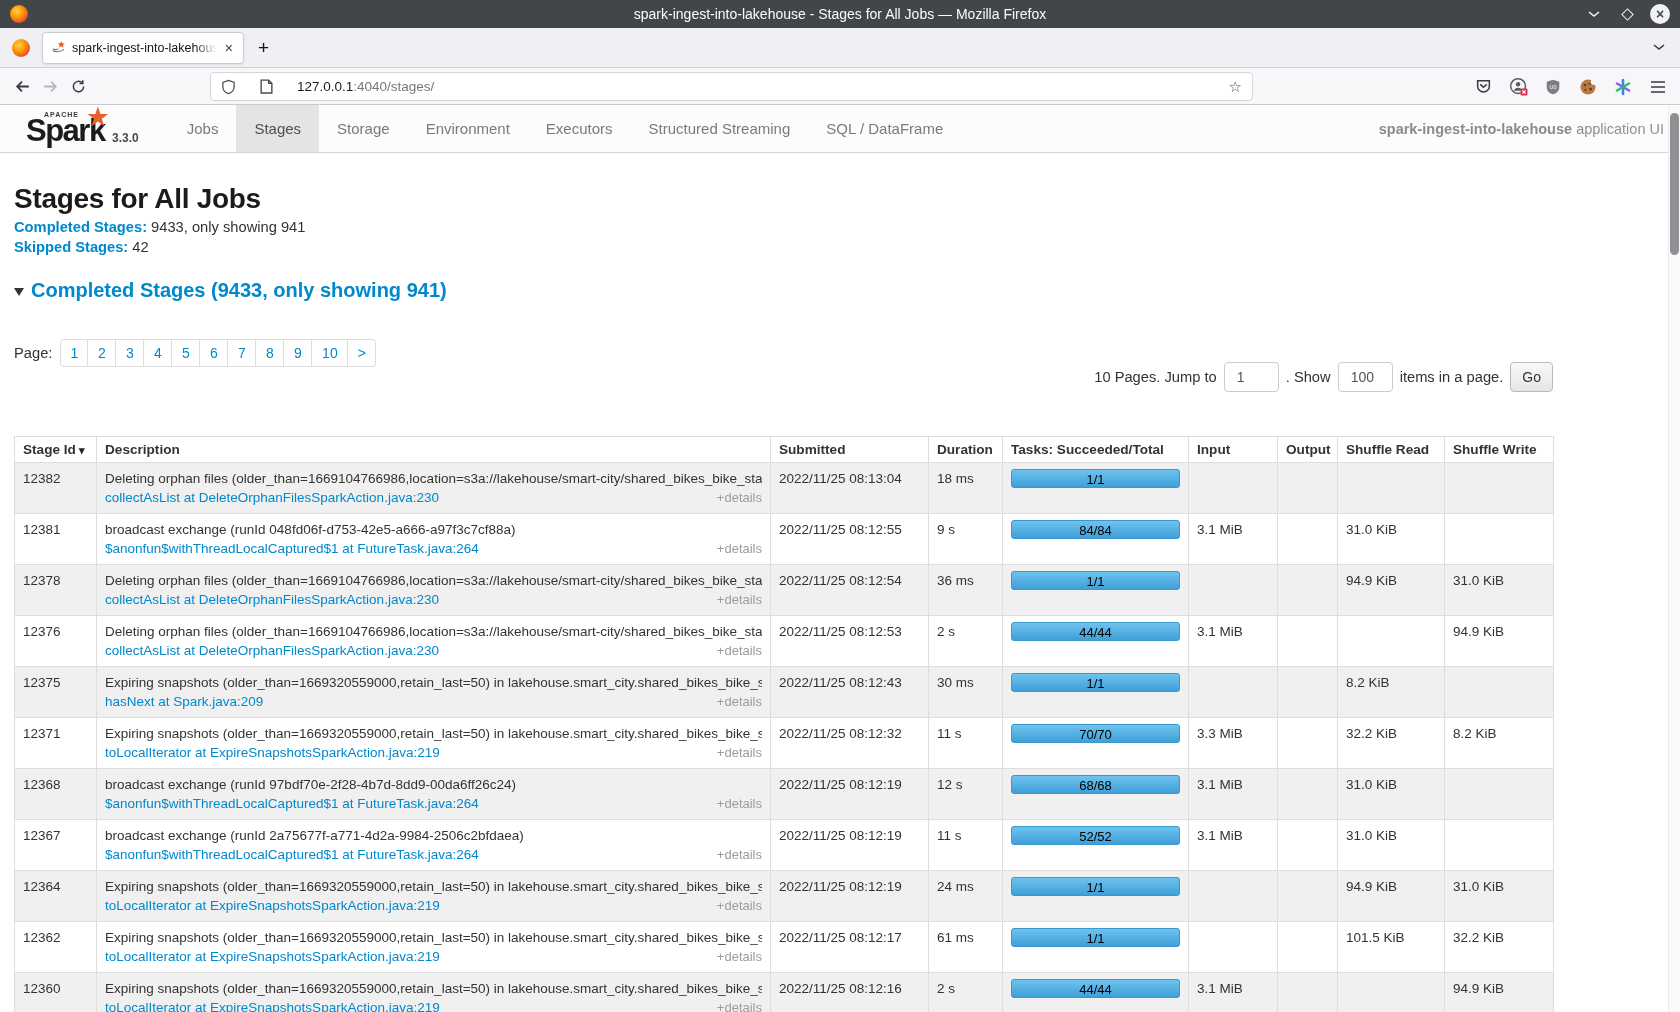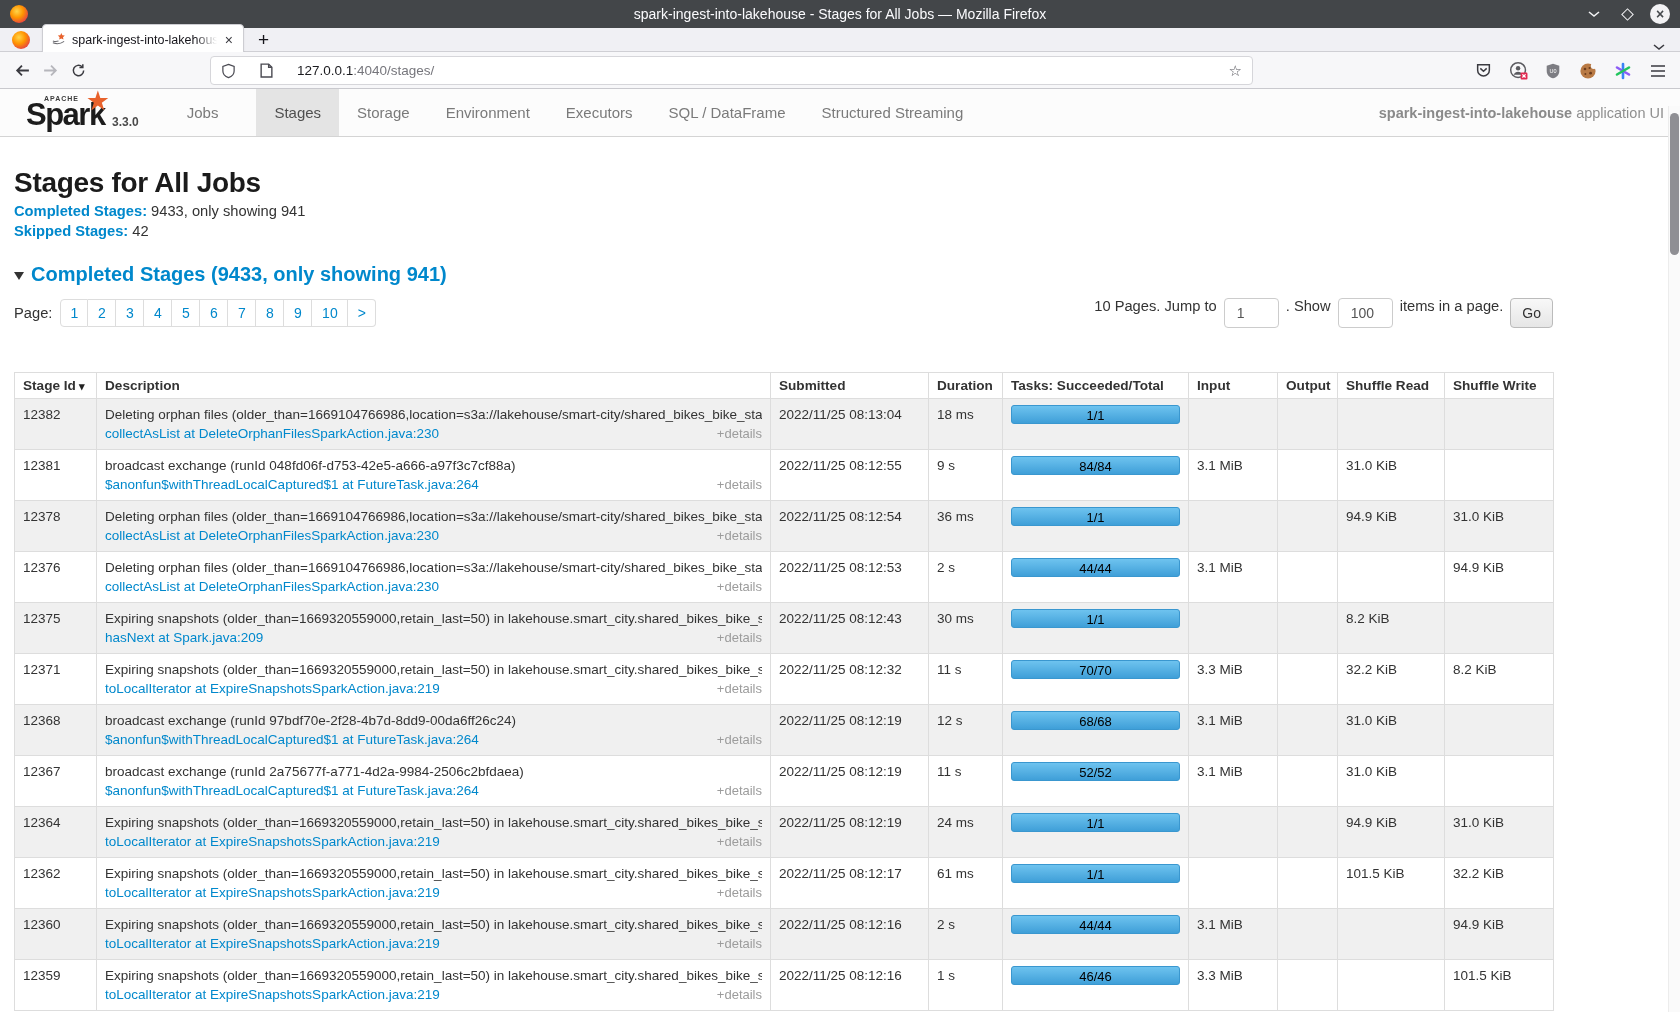--- a/index.html
+++ b/index.html
@@ -11,21 +11,21 @@
   .ff-logo { width:18px; height:18px; border-radius:50%; margin-left:10px;
              background:radial-gradient(circle at 38% 35%, #ffd54a 0%, #ff9500 40%, #e8483e 75%, #c93a3a 100%); }
   .win-title { position:absolute; left:0; right:0; text-align:center; color:#fbfbfe; font-size:14px; }
   .win-controls { margin-left:auto; display:flex; align-items:center; gap:13px; padding-right:10px; z-index:2; }
   .win-controls .wc { width:20px; height:20px; display:flex; align-items:center; justify-content:center; color:#f2f2f4; cursor:default; }
   .diamond { width:9px; height:9px; border:1.5px solid #f2f2f4; transform:rotate(45deg); display:block; }
   .close-circle { width:20px; height:20px; border-radius:50%; background:#f2f2f4; color:#44484c; font-size:14px; font-weight:bold;
                   display:flex; align-items:center; justify-content:center; line-height:1; }
 
   
-  .tabbar { height:24px; background:#f0f0f4; display:flex; align-items:center; border-bottom:1px solid #cfcfd4; position:relative; }
+  .tabbar { height:40px; background:#f0f0f4; display:flex; align-items:center; border-bottom:1px solid #cfcfd4; position:relative; }
   .ffview { width:18px; height:18px; border-radius:50%; margin:0 12px 0 12px;
             background:radial-gradient(circle at 38% 35%, #ffd54a 0%, #ff9500 40%, #e8483e 75%, #c93a3a 100%); }
   .tab { width:202px; height:32px; background:#fff; border:1px solid #cdcdd2; border-radius:4px; box-shadow:0 1px 2px rgba(0,0,0,.08);
          display:flex; align-items:center; padding:0 8px; gap:6px; }
   .tab-title { font-size:12.5px; color:#15141a; white-space:nowrap; overflow:hidden; flex:1;
                -webkit-mask-image:linear-gradient(90deg,#000 85%,transparent); mask-image:linear-gradient(90deg,#000 85%,transparent); }
   .tab-close { font-size:14px; color:#3a3a40; padding:0 2px; }
   .newtab { font-size:19px; color:#15141a; margin-left:14px; font-weight:400; }
   .tabs-chevron { position:absolute; right:14px; top:12px; color:#3a3a40; }
 
@@ -44,21 +44,21 @@
 
   
   .sparknav { height:48px; background:#fcfcfc; border-bottom:1px solid #d4d4d4; display:flex; align-items:stretch; }
   .spark-logo { position:relative; width:88px; margin-left:14px; }
   .spark-word { position:absolute; left:12px; top:8px; font-size:31px; font-weight:bold; letter-spacing:-1.5px; color:#1c1c1c; }
   .apache { position:absolute; left:30px; top:6px; font-size:7px; letter-spacing:1px; color:#3a3a3a; font-weight:bold; }
   .logo-star { position:absolute; right:-8px; top:-4px; font-size:27px; color:#e8622c; }
   .spark-version { align-self:flex-end; font-size:12px; color:#4a4a4a; margin:0 0 7px 10px; font-weight:bold; }
   .nav-items { display:flex; list-style:none; margin-left:30px; }
   .nav-items li { display:flex; align-items:center; padding:0 18px; font-size:15px; color:#7a7a7a; cursor:pointer; }
-  .nav-items li.active { background:#e4e4e4; color:#4f4f4f;margin-left:20px; }
+  .nav-items li.active { background:#e4e4e4; color:#4f4f4f; }
   .app-ui { margin-left:auto; margin-right:16px; align-self:center; font-size:14.5px; color:#8f8f8f; }
   .app-ui b { color:#8a8a8a; }
 
   
   .content { padding:0 0 0 14px; }
   h1.page-title { margin-top:30px; font-size:28px; font-weight:bold; color:#1b1b1b; letter-spacing:-.3px; }
   .summary { margin-top:2px; }
   .summary-line { font-size:14.7px; color:#333; line-height:20px; }
   .blue-label { color:#0088cc; font-weight:bold; }
   .section-h { margin-top:22px; font-size:20px; font-weight:bold; color:#0088cc; display:flex; align-items:center; cursor:pointer; }
@@ -66,21 +66,21 @@
          display:inline-block; margin-right:7px; margin-top:2px; }
 
   .pager-row { display:flex; align-items:center; margin-top:12px; width:1539px; }
   .pager-label { font-size:14.7px; color:#333; margin-right:8px; }
   .page-btns { display:flex; list-style:none; }
   .page-btns li { border:1px solid #ddd; border-left:none; background:#fff; color:#0088cc; font-size:14px;
                   padding:5px 0; width:28px; text-align:center; cursor:pointer; }
   .page-btns li:first-child { border-left:1px solid #ddd; border-radius:4px 0 0 4px; }
   .page-btns li:last-child { border-radius:0 4px 4px 0; }
   .page-btns li.wide { width:36px; }
-  .jump-area { margin-left:auto; display:flex; align-items:flex-start; gap:7px; font-size:14.7px; color:#333; }
+  .jump-area { margin-left:auto; display:flex; align-items:center; gap:7px; font-size:14.7px; color:#333;margin-top:48px; }
   .jump-area input { width:55px; height:30px; border:1px solid #ccc; border-radius:4px; padding-left:12px; font-size:14px;
                      color:#555; font-family:"Liberation Sans",sans-serif; }
   .go-btn { height:30px; padding:0 11px; border:1px solid #bbb; border-radius:4px; background:linear-gradient(#f8f8f8,#e6e6e6);
             font-size:14px; color:#333; cursor:pointer; font-family:"Liberation Sans",sans-serif; }
 
   
   table.stages { border-collapse:collapse; table-layout:fixed; width:1539px; margin-top:44px; font-size:13.5px; }
   .stages th, .stages td { border:1px solid #ddd; vertical-align:top; text-align:left; }
   .stages th { padding:5px 8px; font-size:13.6px; color:#333; background:#fff; font-weight:bold; white-space:nowrap; overflow:hidden; }
   .stages td { padding:6px 8px; color:#333; line-height:19px; white-space:nowrap; overflow:hidden; }
@@ -225,22 +225,22 @@
     <span class="spark-word">Spark</span>
     <span class="logo-star">★</span>
   </div>
   <span class="spark-version">3.3.0</span>
   <ul class="nav-items" id="nav-items">
       <li>Jobs</li>
       <li class="active">Stages</li>
       <li>Storage</li>
       <li>Environment</li>
       <li>Executors</li>
+      <li>Structured Streaming</li>
       <li>SQL / DataFrame</li>
-      <li>Structured Streaming</li>
     </ul>
   <div class="app-ui">
     <b>spark-ingest-into-lakehouse</b><span> application UI</span>
   </div>
 </div>
 
 <div class="content">
   <h1 class="page-title">Stages for All Jobs</h1>
 
   <div class="summary">

